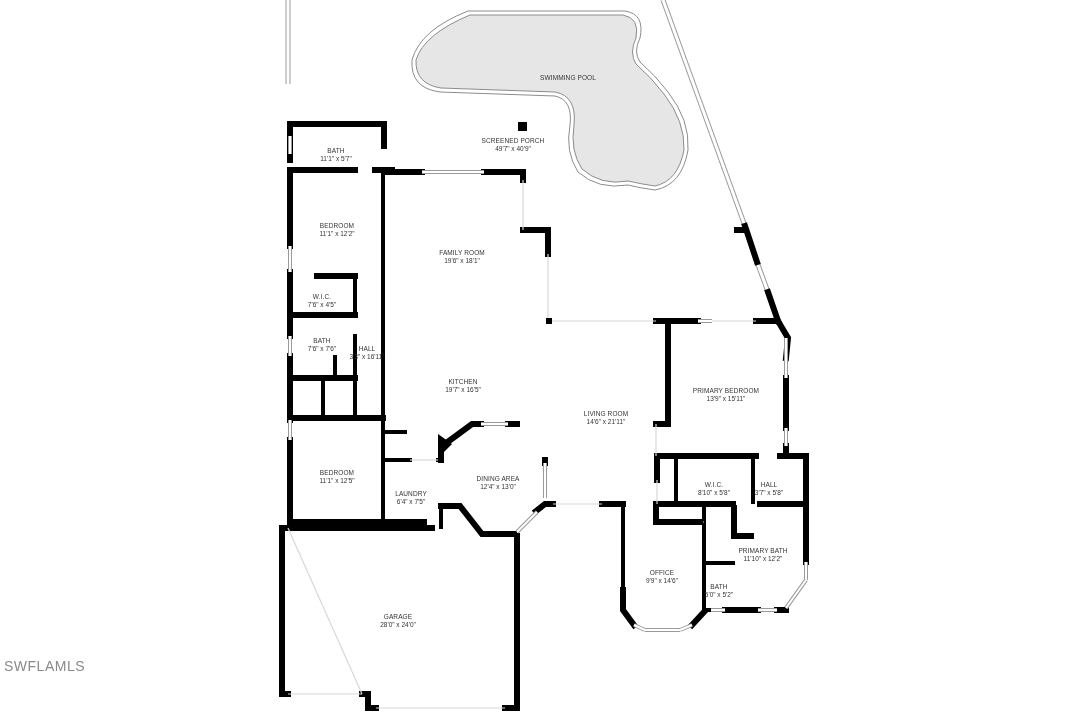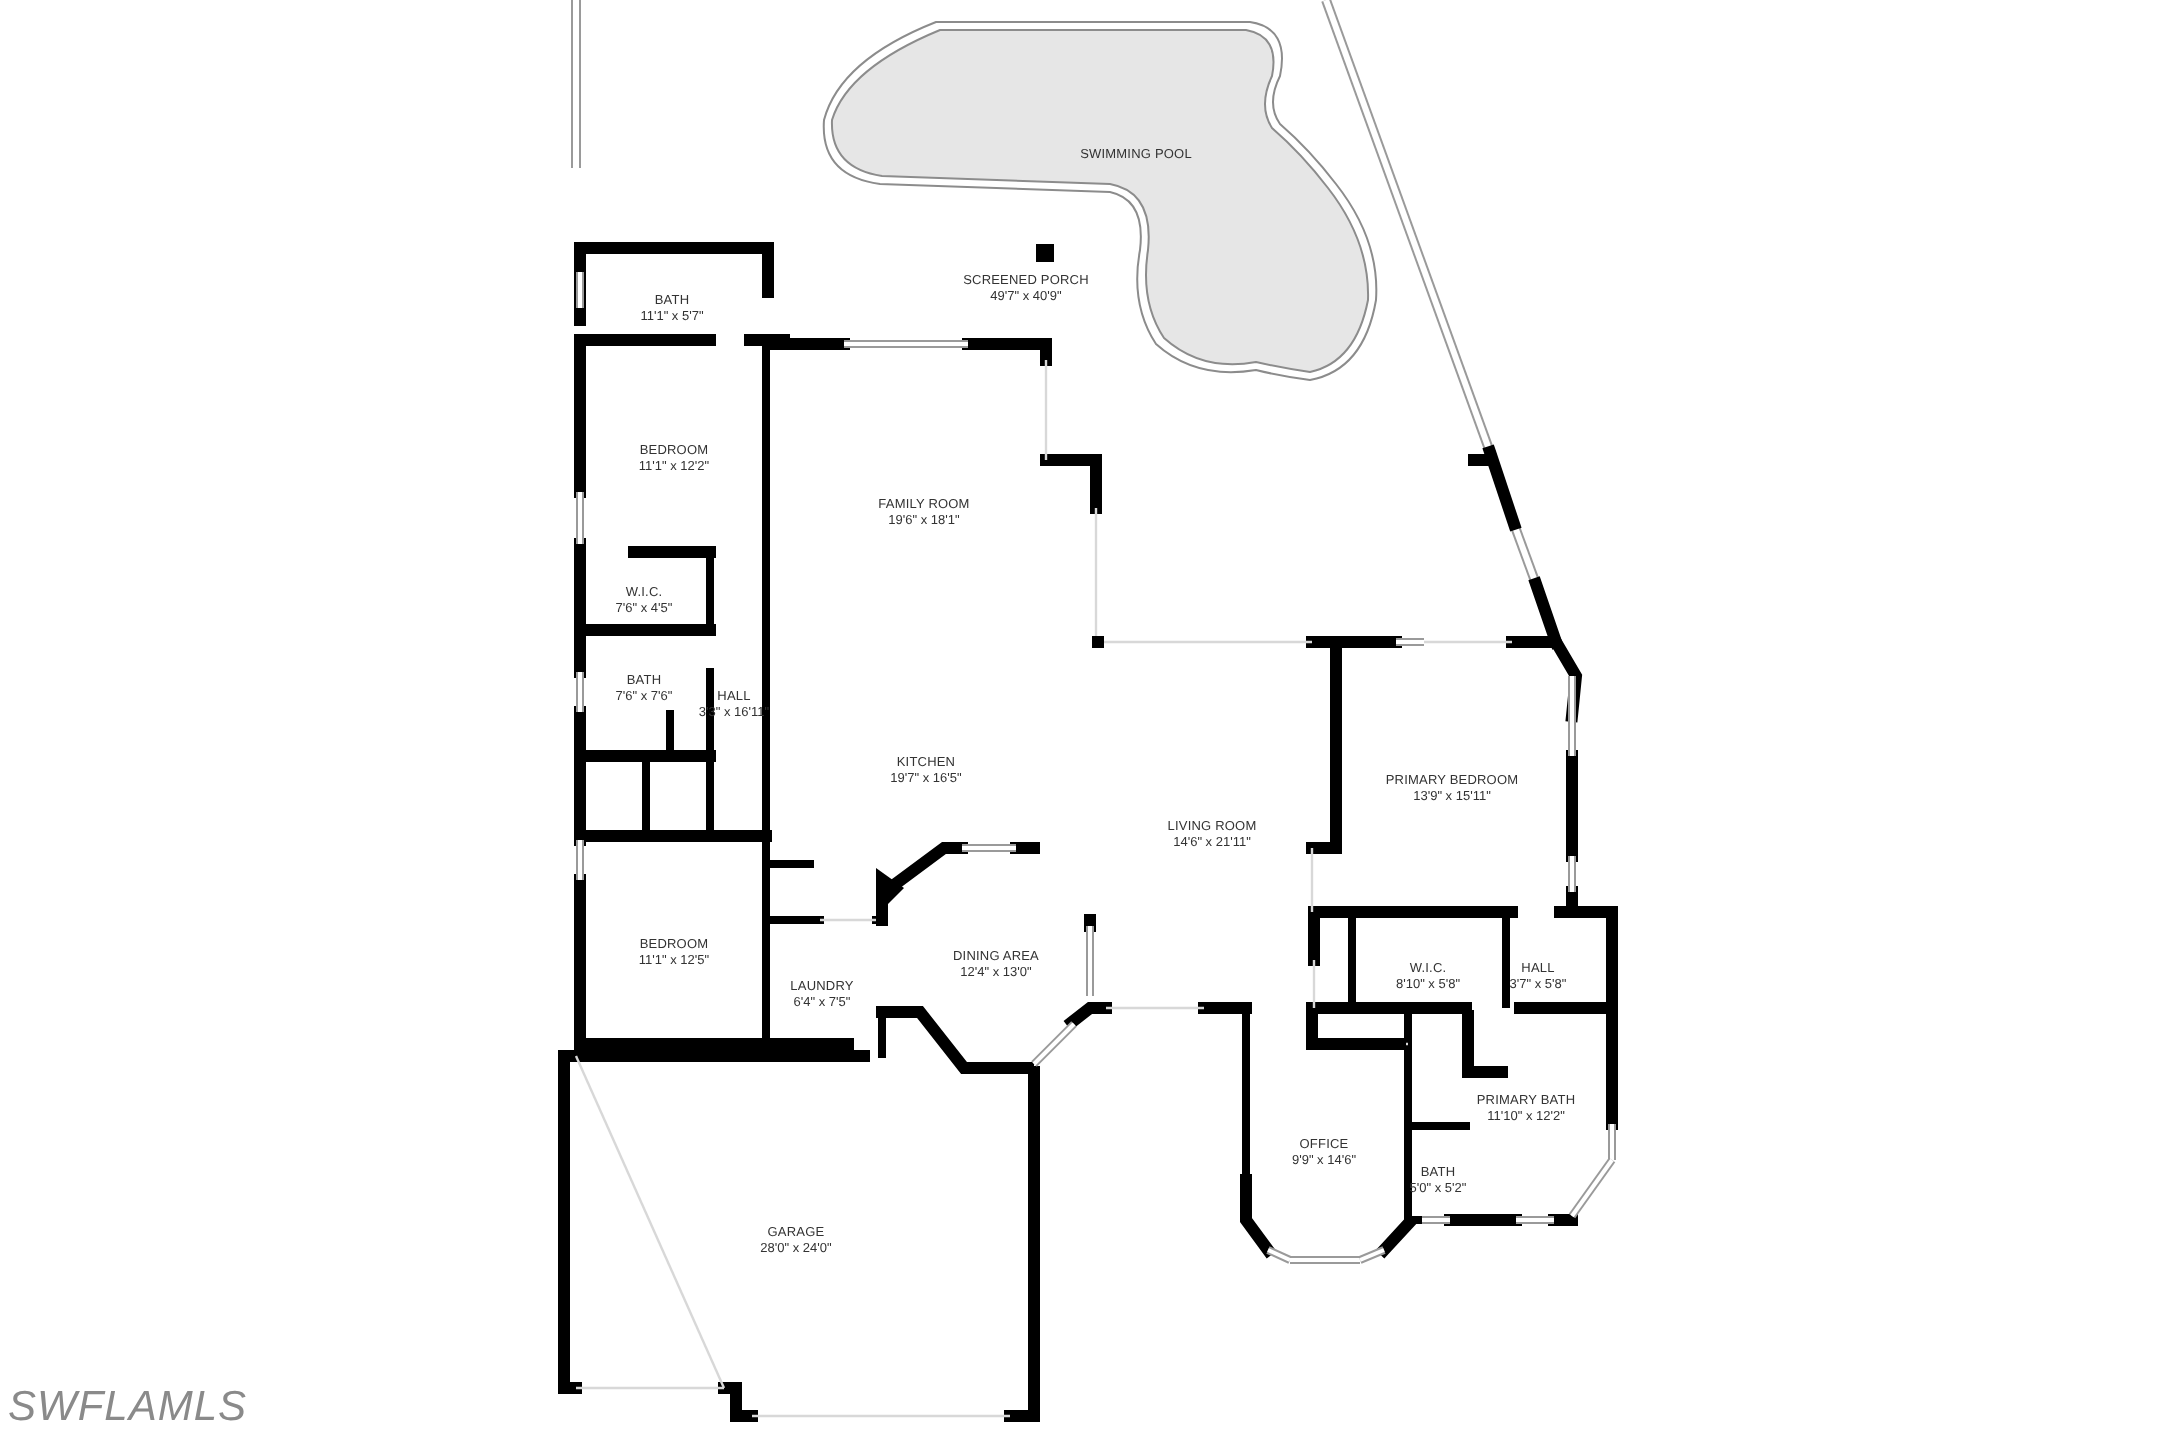--- a/index.html
+++ b/index.html
@@ -12,22 +12,22 @@
   .win-inner { stroke: #ffffff; stroke-width: 2; fill: none; }
   .open { stroke: #d8d8d8; stroke-width: 1.2; fill: none; }
   .screen-outer { stroke: #9a9a9a; stroke-width: 5; fill: none; }
   .screen-inner { stroke: #ffffff; stroke-width: 3; fill: none; }
   .pool { fill: #e6e6e6; stroke: #8c8c8c; stroke-width: 1; }
   .pool-rim { fill: none; stroke: #8c8c8c; stroke-width: 1; }
   .room-label { position: absolute; transform: translateX(-50%); text-align: center;
                 font-size: 6.5px; line-height: 8px; color: #333; white-space: nowrap; }
   .room-label .name { display: block; letter-spacing: 0.1px; }
   .room-label .dims { display: block; }
-  .watermark { position: absolute; left: 4px; top: 692px; font-size: 21px;
-               color: #8a8a8a; letter-spacing: 0.5px; font-style: italic; }
+  .watermark { position: absolute; left: 4px; top: 658px; font-size: 14px;
+               color: #8a8a8a; letter-spacing: 0.5px; }
 </style>
 </head>
 <body>
 
 <svg id="plan" viewBox="0 0 1086 724" xmlns="http://www.w3.org/2000/svg">
 
   <g>
     <path class="pool-rim" d="M468,11 L625,11 Q645,14 640,38 Q633,52 640,62 Q655,75 668,92 Q690,120 688,150 Q682,185 655,190 Q640,188 628,185 Q598,190 578,172 Q565,152 570,125 Q573,100 555,96 L440,92 Q410,88 412,60 Q420,30 468,11 Z"></path>
     <path class="pool" d="M470,15 L623,15 Q640,18 636,38 Q629,53 636,64 Q651,77 664,94 Q685,121 684,150 Q678,181 655,186 Q641,184 628,181 Q601,186 582,169 Q570,151 574,125 Q577,96 555,92 L441,88 Q415,84 416,60 Q424,34 470,15 Z"></path>
   </g>

